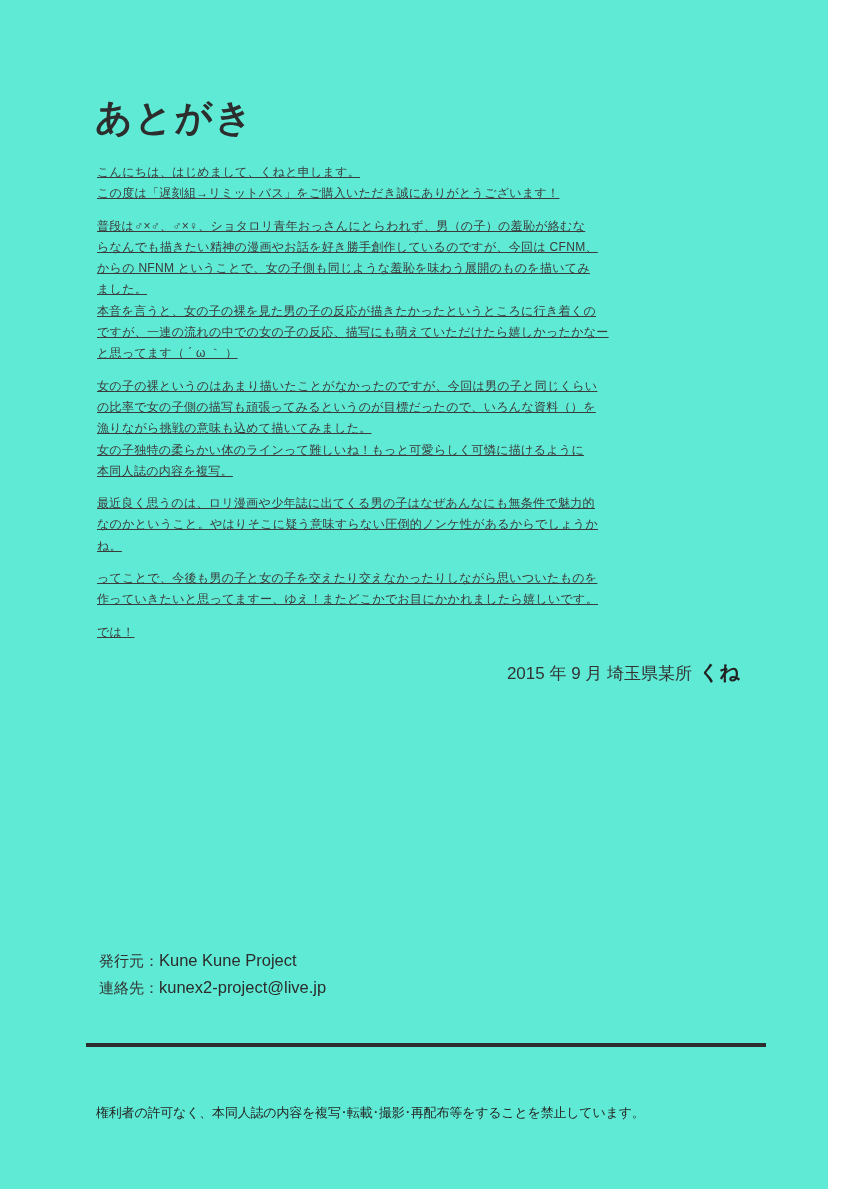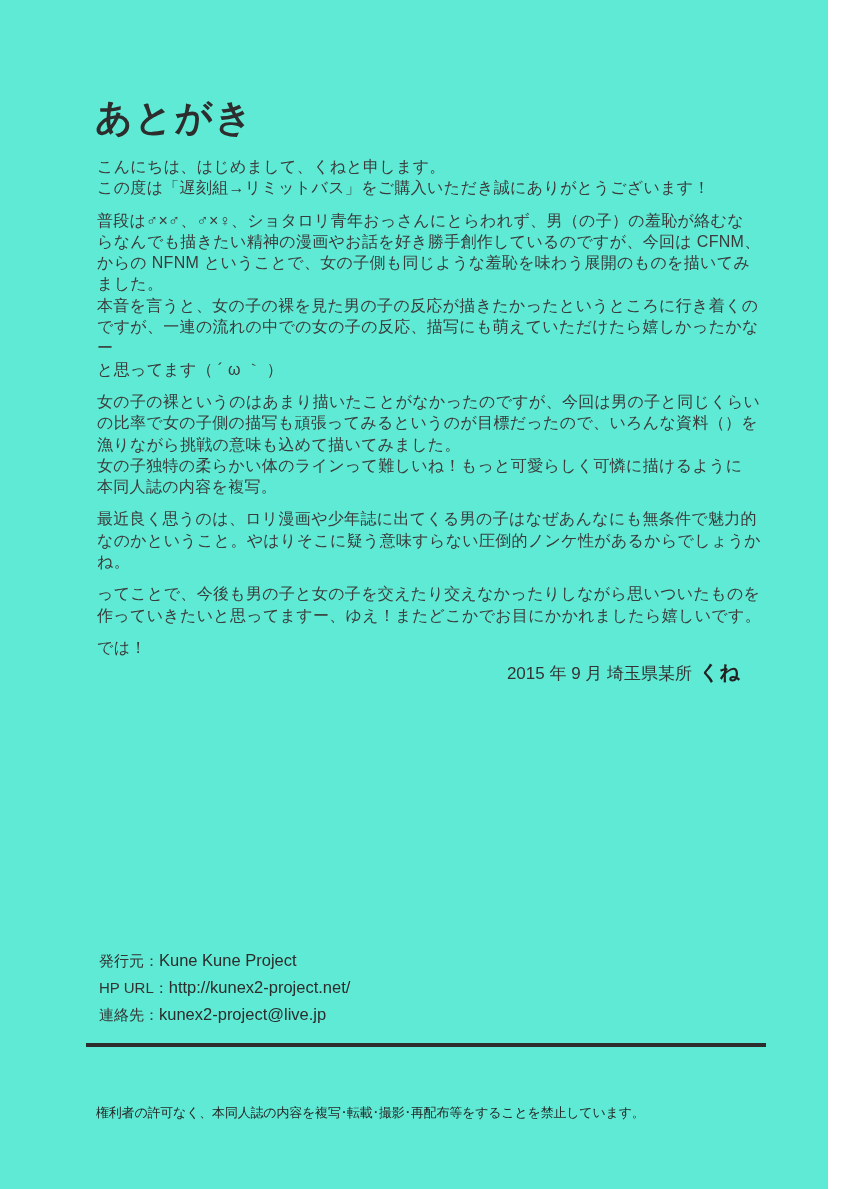--- a/index.html
+++ b/index.html
@@ -21,27 +21,28 @@
     top: 93px;
     left: 95px;
     margin: 0;
     font-size: 37px;
     font-weight: bold;
     letter-spacing: 2px;
     color: #2d2d2d;
   }
   .afterword-body {
     position: absolute;
-    top: 156px;
+    top: 162px;
     left: 97px;
     width: 670px;
-    font-size: 16px;
+    font-size: 12px;
     line-height: 21.3px;
     letter-spacing: 0.3px;
     color: #3b3b3b;
+    text-decoration: underline;
   }
   .afterword-body p {
     white-space: pre-line;
     margin: 0 0 11px 0;
   }
   .signature {
     position: absolute;
     top: 659px;
     right: 88px;
     font-size: 17px;
@@ -134,23 +135,20 @@
 
   <div class="signature">
     <span>2015 年 9 月 埼玉県某所</span><span class="author">くね</span>
   </div>
 
   <div class="publisher">
     <div class="pub-row">
       <span class="pub-label">発行元：</span><span class="pub-value">Kune Kune Project</span>
     </div>
     <div class="pub-row">
-      <span class="pub-label">HP URL：</span><span class="pub-value">http://kunex2-project.net/</span>
-    </div>
-    <div class="pub-row">
       <span class="pub-label">連絡先：</span><span class="pub-value">kunex2-project@live.jp</span>
     </div>
   </div>
 
   <div class="divider-rule"></div>
 
   <p class="notice">権利者の許可なく、本同人誌の内容を複写･転載･撮影･再配布等をすることを禁止しています。</p>
 
 
 </div>

